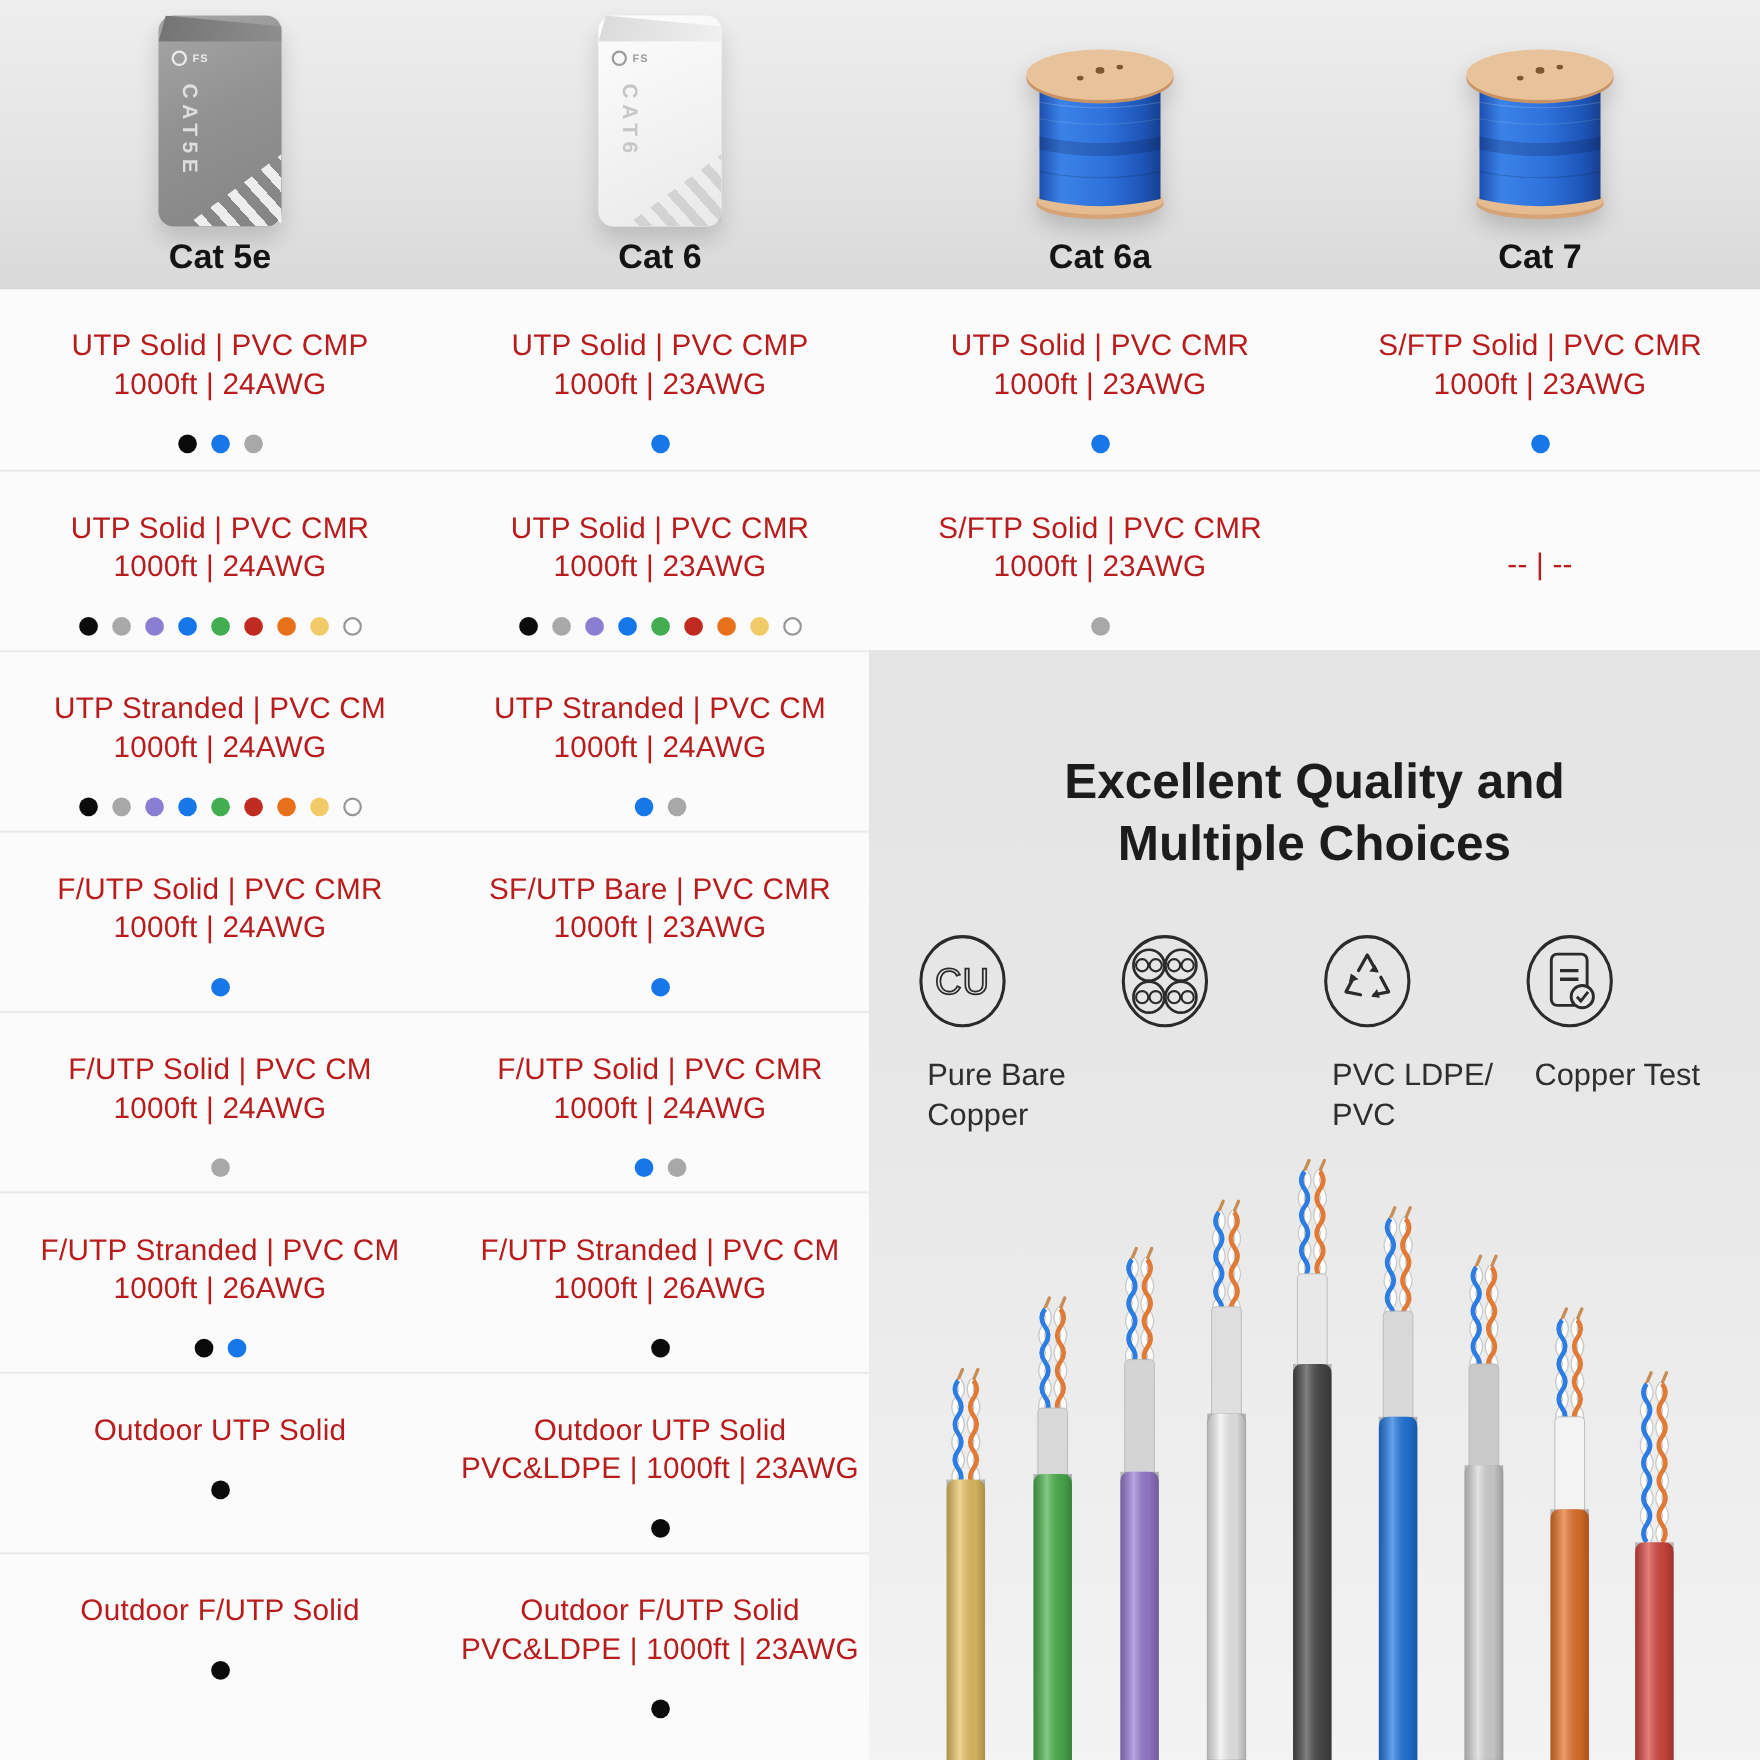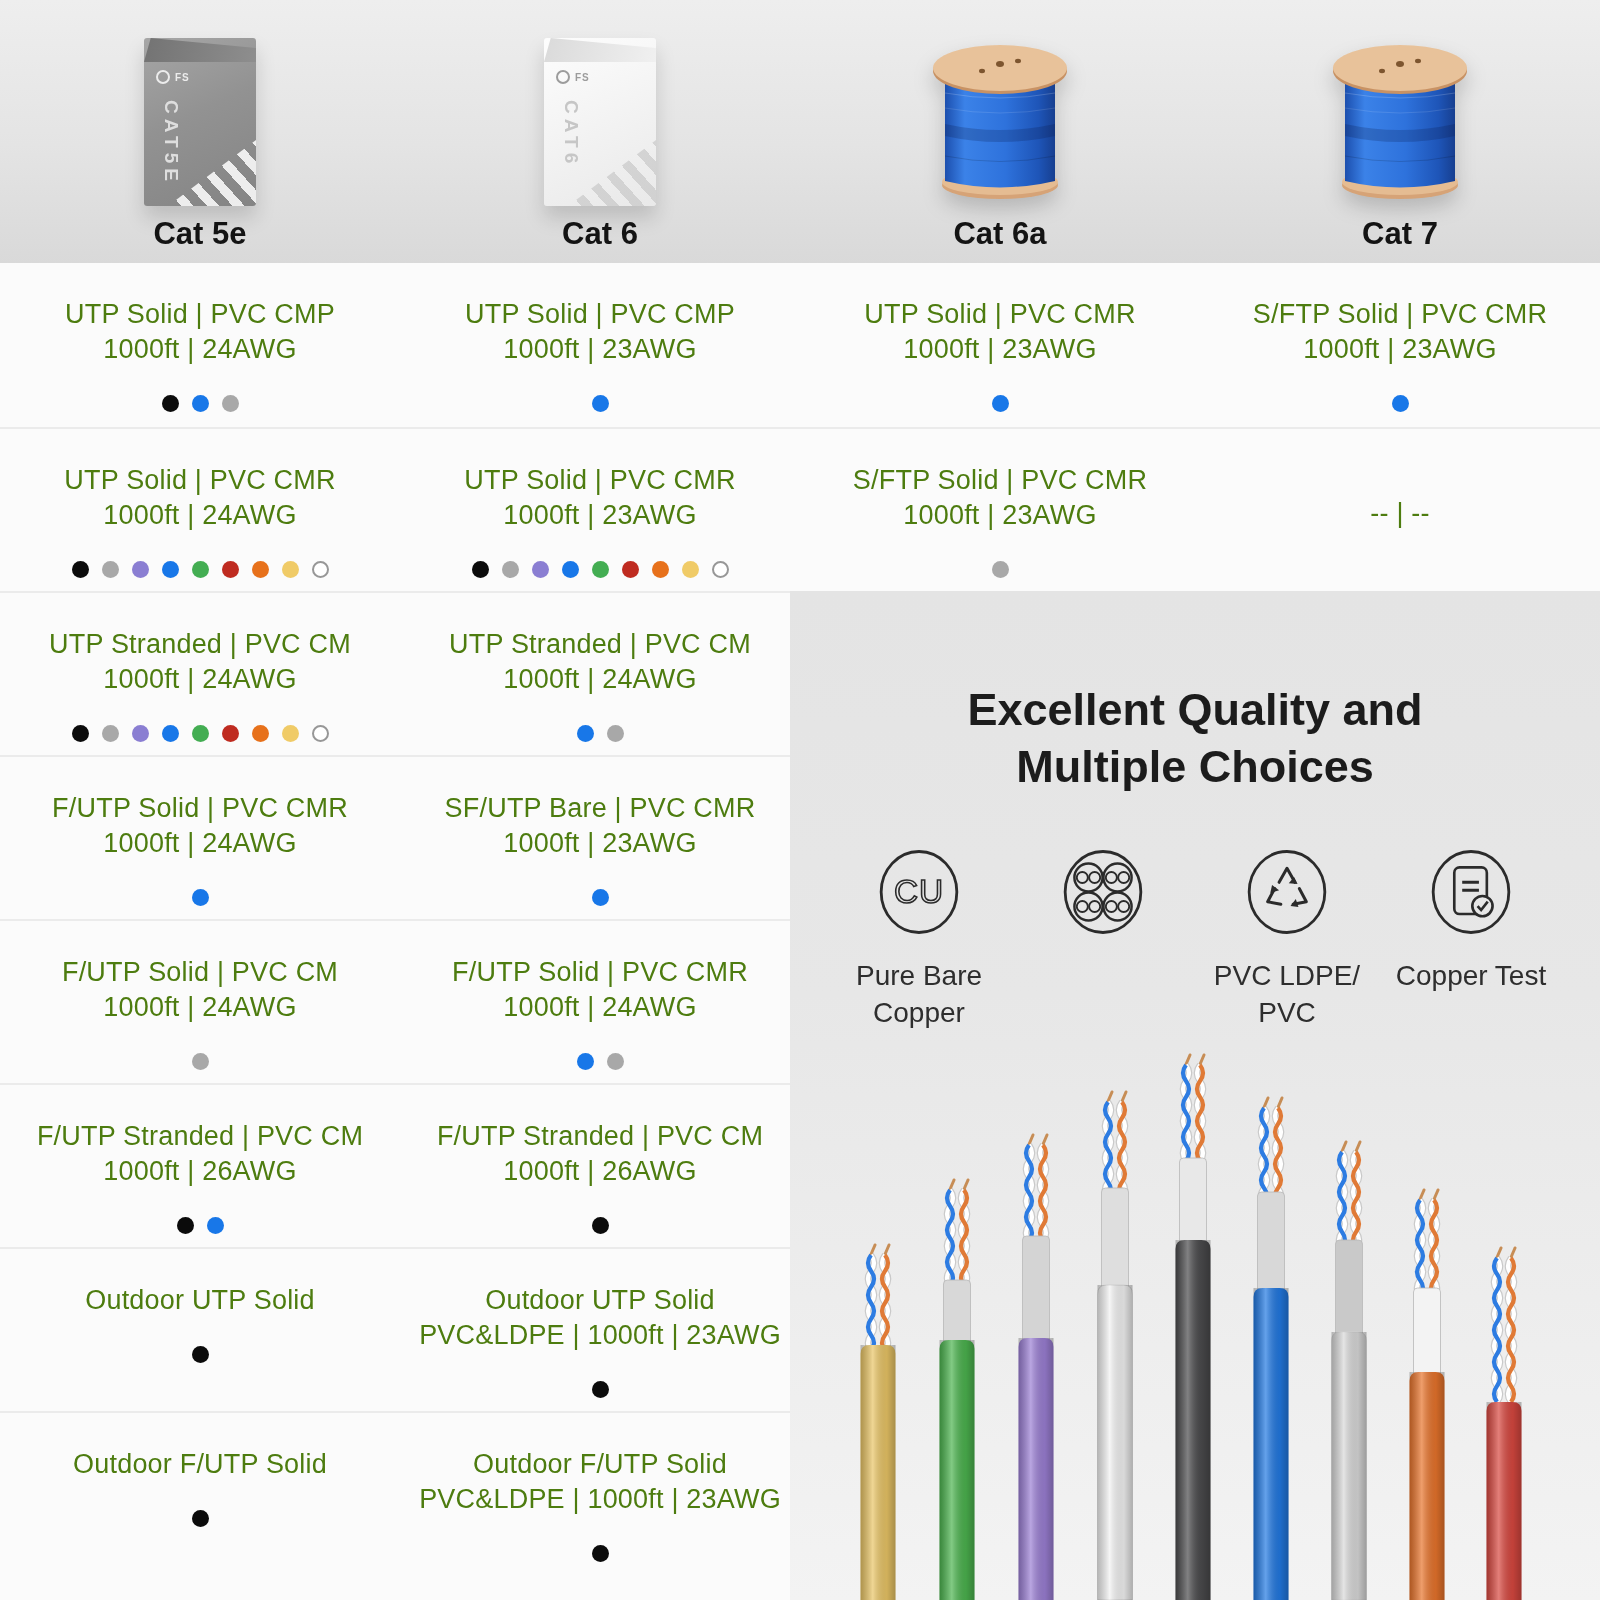--- a/index.html
+++ b/index.html
@@ -8,21 +8,21 @@
 
   
   .header{position:absolute;top:0;left:0;width:1600px;height:263px;
           background:linear-gradient(180deg,#eeeeee 0%,#e4e4e4 55%,#d9d9d9 100%);
           display:flex;z-index:2;}
   .product{width:25%;display:flex;flex-direction:column;align-items:center;padding-top:34px;}
   .art{height:172px;display:flex;align-items:flex-end;justify-content:center;}
   .plabel{font-size:31px;font-weight:bold;color:#141414;margin-top:10px;text-align:center;}
 
   
-  .box{position:relative;width:112px;height:168px;border-radius:3px;box-shadow:0 12px 20px rgba(0,0,0,.15);}
+  .box{position:relative;width:112px;height:192px;border-radius:14px;box-shadow:0 12px 20px rgba(0,0,0,.15);}
   .box-gray{--stripe:rgba(255,255,255,.85);background:linear-gradient(155deg,#a6a6a6 0%,#929292 45%,#848484 100%);}
   .box-white{--stripe:rgba(185,185,185,.5);background:linear-gradient(155deg,#fdfdfd 0%,#f2f2f2 55%,#e9e9e9 100%);}
   .box-top{position:absolute;top:0;left:0;right:0;height:24px;clip-path:polygon(0 100%,6% 0,100% 42%,100% 100%);}
   .box-gray .box-top{background:linear-gradient(100deg,#737373,#8e8e8e);}
   .box-white .box-top{background:linear-gradient(100deg,#dadada,#f0f0f0);}
   .box-logo{position:absolute;top:32px;left:12px;display:flex;align-items:center;gap:5px;}
   .ring{width:10px;height:10px;border-radius:50%;border:2px solid currentColor;display:inline-block;}
   .brand{font-size:10px;font-weight:bold;letter-spacing:1px;}
   .box-gray .box-logo{color:#ececec;}
   .box-white .box-logo{color:#9c9c9c;}
@@ -35,32 +35,32 @@
                background:repeating-linear-gradient(48deg,transparent 0 10px,var(--stripe) 10px 19px);}
   .spool{width:152px;height:168px;filter:drop-shadow(0 10px 10px rgba(0,0,0,.18));}
 
   
   .rows{position:absolute;top:263px;left:0;right:0;bottom:0;display:flex;flex-direction:column;
         background:#fbfbfb;z-index:1;}
   .row{display:flex;height:164px;border-top:2px solid #ebebeb;box-sizing:border-box;}
   .row:first-child{border-top:none;}
   .row:last-child{flex:1;}
   .cell{width:25%;box-sizing:border-box;text-align:center;padding-top:34px;}
-  .l{font-size:27px;line-height:35px;color:#4d7c0f;letter-spacing:.2px;}
+  .l{font-size:27px;line-height:35px;color:#b91c1c;letter-spacing:.2px;}
   .cell.dash .l{margin-top:33px;}
   .dots{display:flex;justify-content:center;align-items:center;gap:13px;margin-top:27px;height:18px;}
   .dot{width:17px;height:17px;border-radius:50%;display:inline-block;}
   .dot.hollow{width:13px;height:13px;border:2.5px solid #979797;background:#ffffff !important;}
 
   
   .panel{position:absolute;left:790px;top:591px;right:0;bottom:0;z-index:3;overflow:hidden;
          background:linear-gradient(180deg,#e4e4e4 0%,#e7e7e7 40%,#f3f3f3 100%);}
   .q-title{margin-top:90px;text-align:center;font-size:45px;line-height:57px;font-weight:bold;color:#1c1c1c;}
   .features{display:flex;justify-content:center;gap:8px;margin-top:50px;position:relative;z-index:2;}
-  .feature{width:176px;text-align:center;}
+  .feature{width:176px;}
   .ficon{width:88px;height:94px;}
   .flabel{margin:14px auto 0;font-size:28px;line-height:37px;color:#2e2e2e;width:152px;}
   #cables{position:absolute;left:0;bottom:0;width:810px;height:560px;z-index:1;}
 </style>
 </head>
 <body>
 
 <div class="canvas">
 
   <div class="header">

